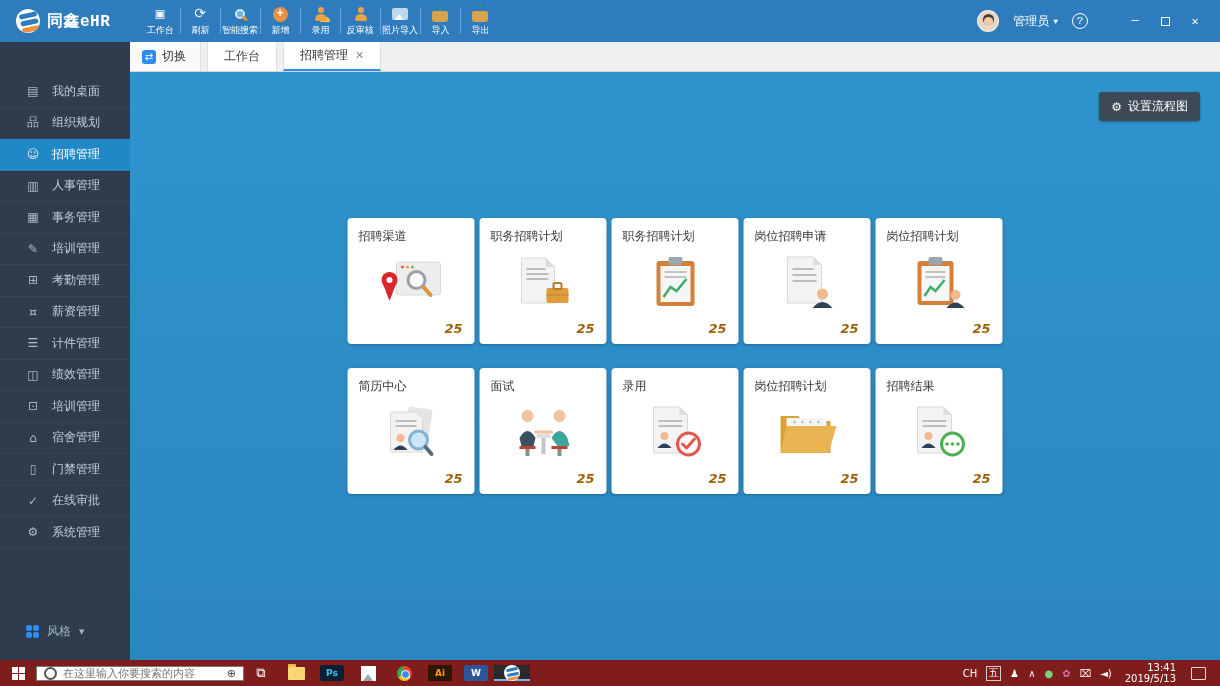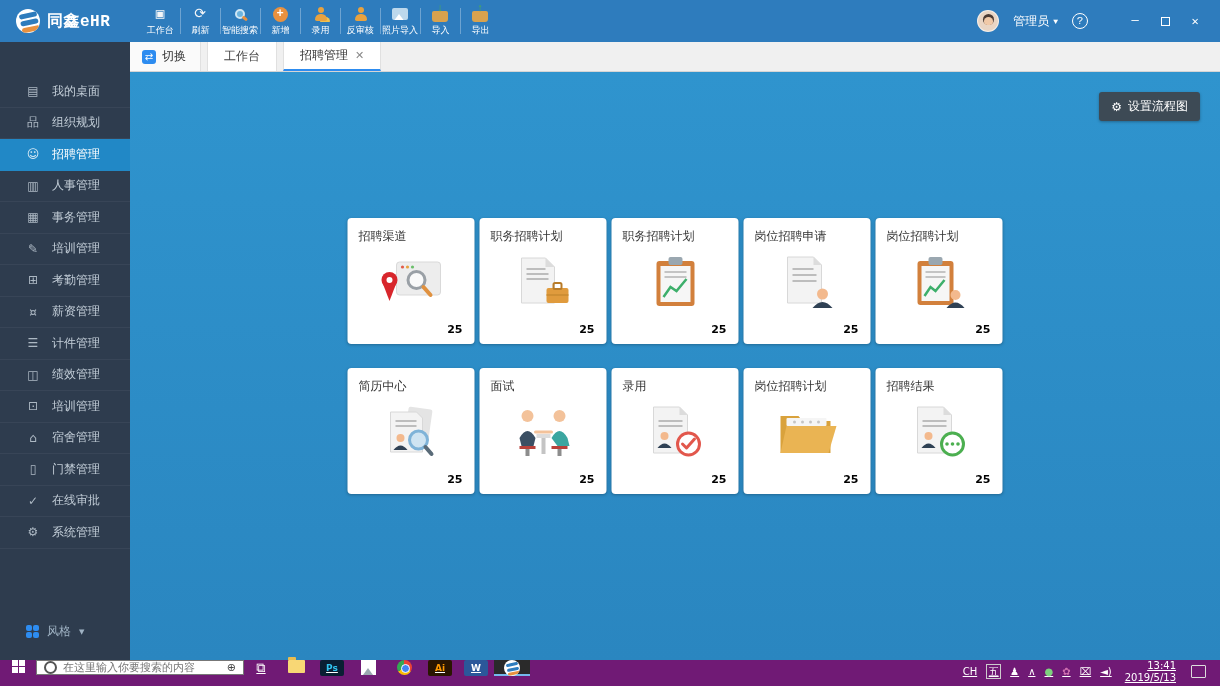--- a/index.html
+++ b/index.html
@@ -69,24 +69,24 @@
 
   
   .content { flex:1; position:relative; background:linear-gradient(#2f94ce, #2a86c0); min-height:0;}
   .flow-btn { position:absolute; top:20px; right:20px; background:#3d4a55; color:#fff; font-size:12px; padding:6px 12px; border-radius:3px; display:flex; align-items:center; gap:6px; cursor:pointer; box-shadow:0 1px 3px rgba(0,0,0,.3);}
   .gear { font-size:12px; }
 
   .card-grid { position:absolute; left:50%; transform:translateX(-50%); top:146px; display:grid; grid-template-columns:repeat(5,127px); grid-auto-rows:126px; gap:24px 5px; }
   .card { background:#fff; border-radius:4px; position:relative; box-shadow:0 1px 3px rgba(0,0,0,.25); cursor:pointer; overflow:hidden;}
   .card-title { position:absolute; top:10px; left:11px; font-size:12px; color:#333; }
   .card-icon { position:absolute; left:50%; top:52%; transform:translate(-50%,-50%); }
-  .card-count { position:absolute; right:12px; bottom:8px; color:#000000; font-size:11px; font-weight:bold; }
-
-  
-  .taskbar { height:26px; background:#701a75; display:flex; align-items:flex-start; flex:0 0 26px; color:#fff;text-decoration:underline; }
+  .card-count { position:absolute; right:12px; bottom:8px; color:#a16207; font-size:13px; font-weight:bold;font-style:italic; }
+
+  
+  .taskbar { height:26px; background:#7f1d1d; display:flex; align-items:center; flex:0 0 26px; color:#fff; }
   .start-btn { width:36px; display:flex; align-items:center; justify-content:center; cursor:pointer;}
   .win-logo { width:13px; height:13px; display:grid; grid-template-columns:6px 6px; grid-template-rows:6px 6px; gap:1px;}
   .win-logo span { background:#fff; }
   .search-box { width:208px; background:#fff; display:flex; align-items:center; gap:6px; padding:0 7px; border:1px solid #777;}
   .search-box .cortana { width:13px; height:13px; border:2px solid #555; border-radius:50%; flex:0 0 13px;}
   .search-box input { border:0; outline:0; flex:1; font-size:11px; color:#333; font-family:inherit; background:transparent; min-width:0;}
   .search-box .mic { color:#444; font-size:11px; }
   .task-ic { width:34px; display:flex; align-items:center; justify-content:center; cursor:pointer; font-size:13px;}
   .tb-app { width:36px; display:flex; align-items:center; justify-content:center; cursor:pointer; position:relative;}
   .tb-app.active { background:#2a2a2a; box-shadow:inset 0 -2px 0 #76b9ed; }

